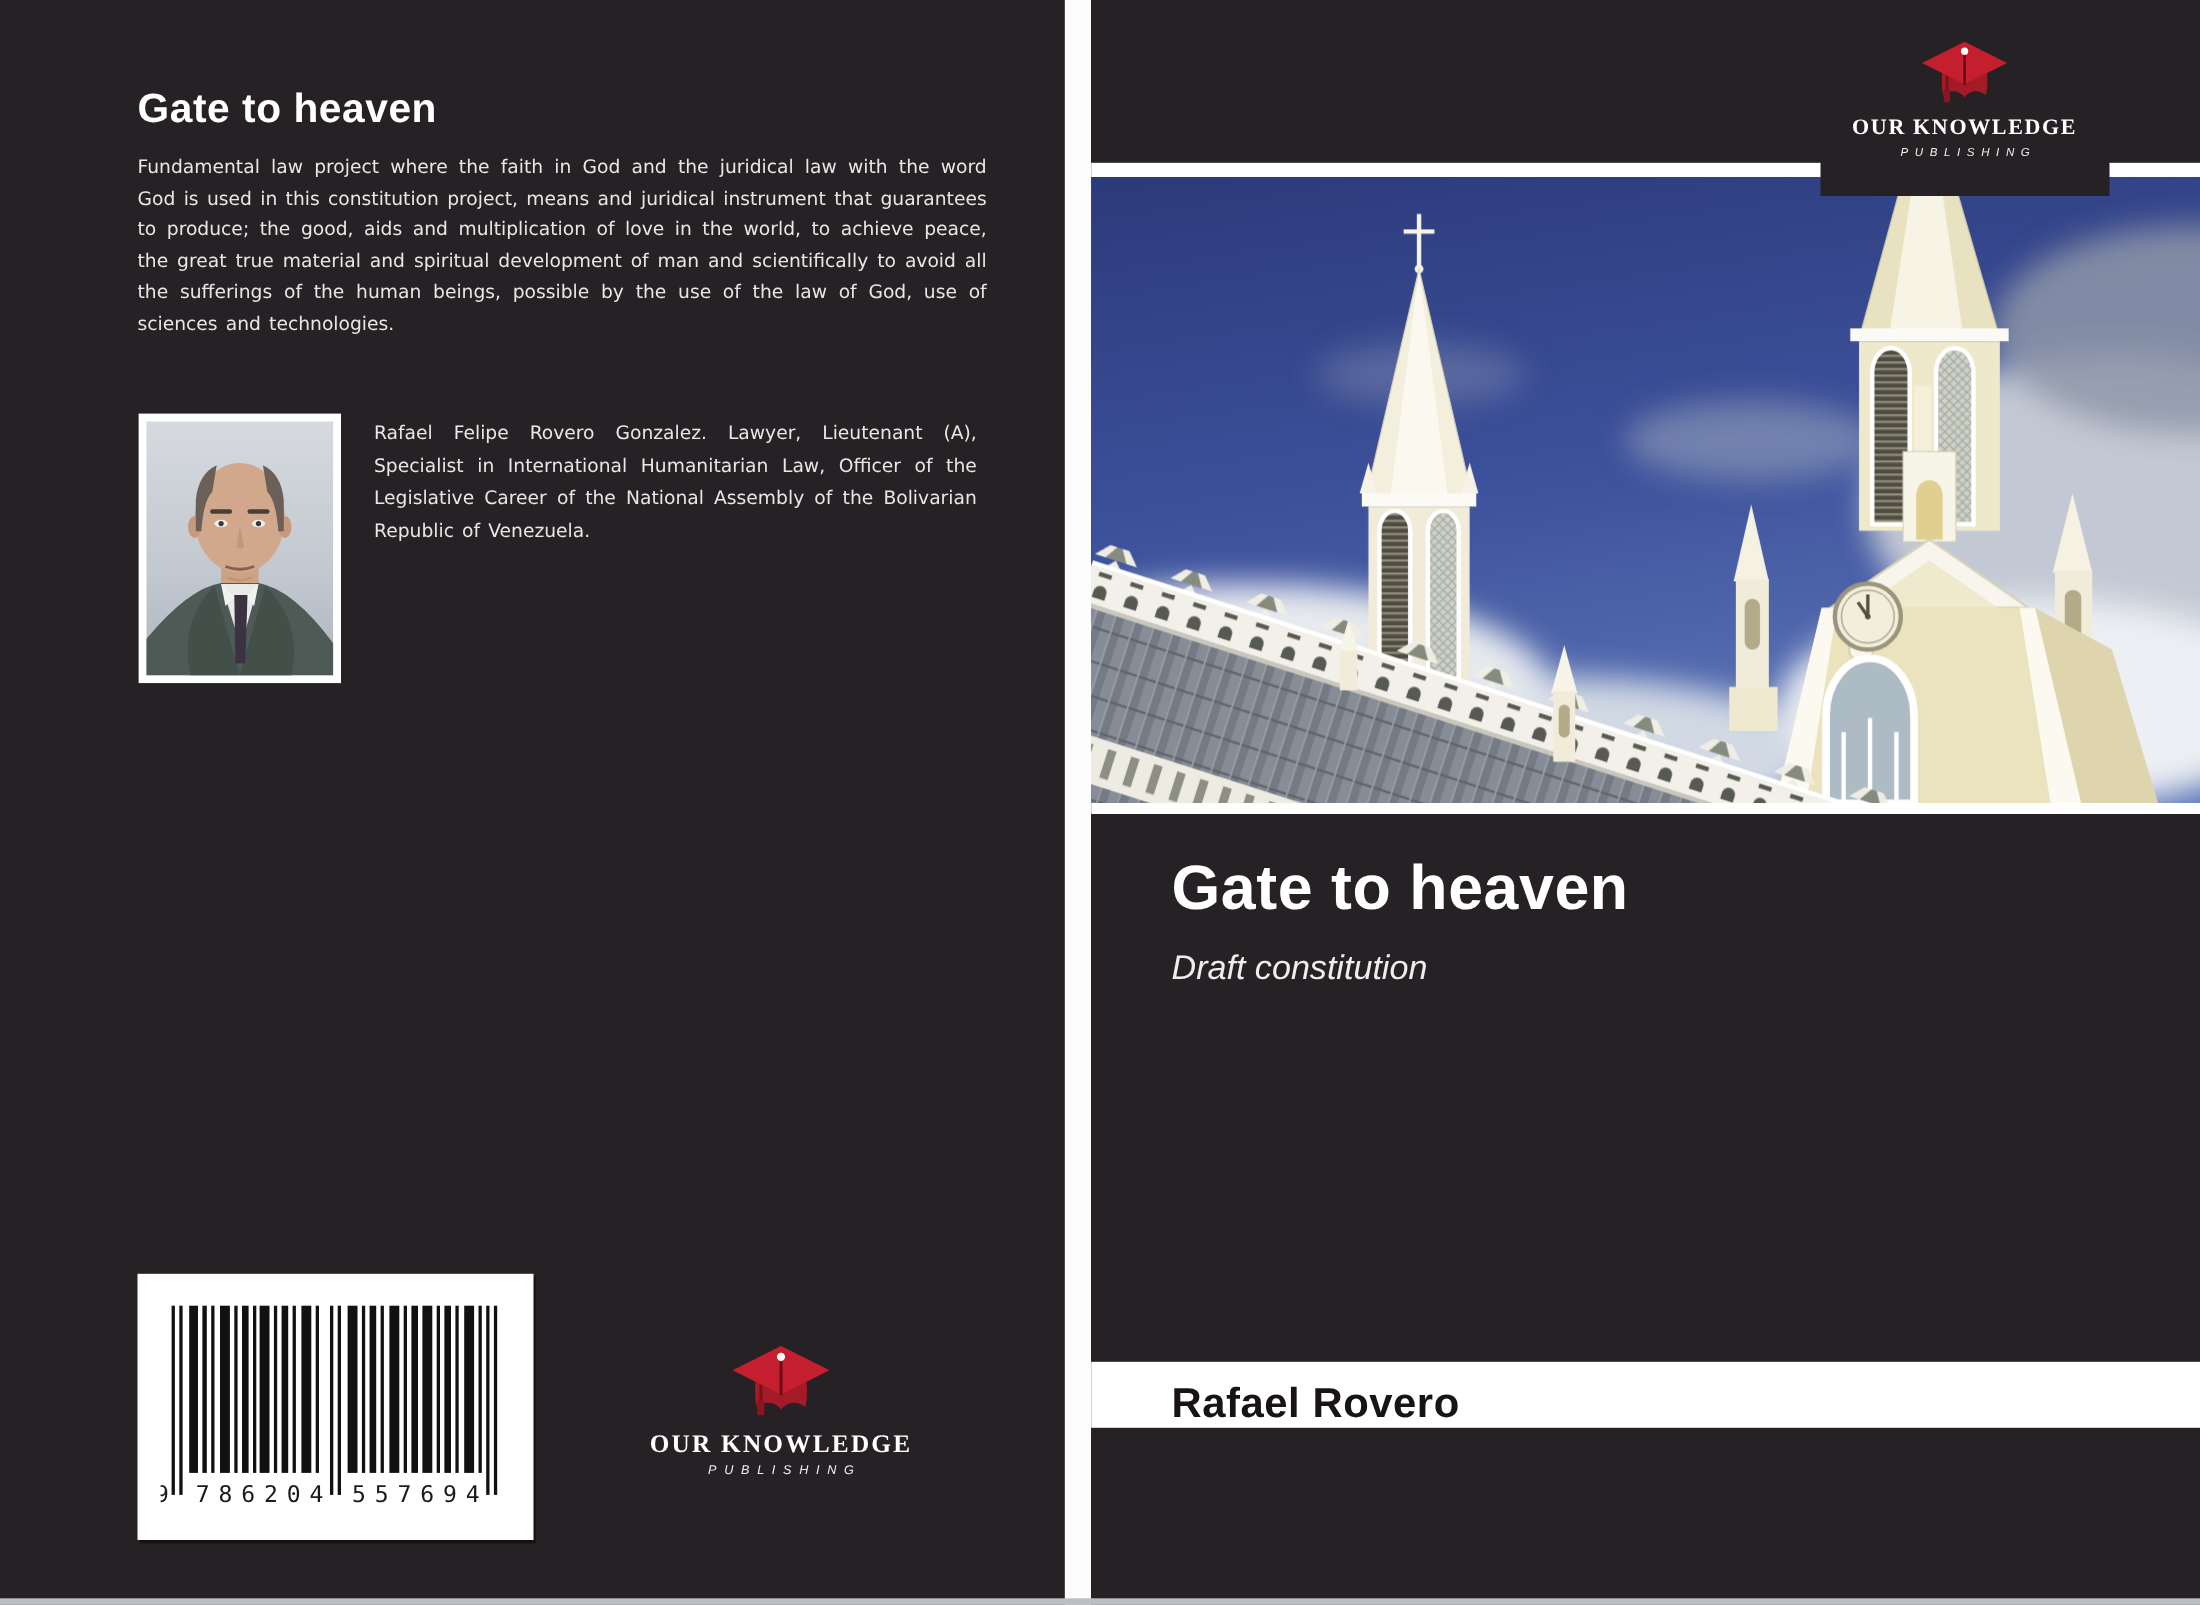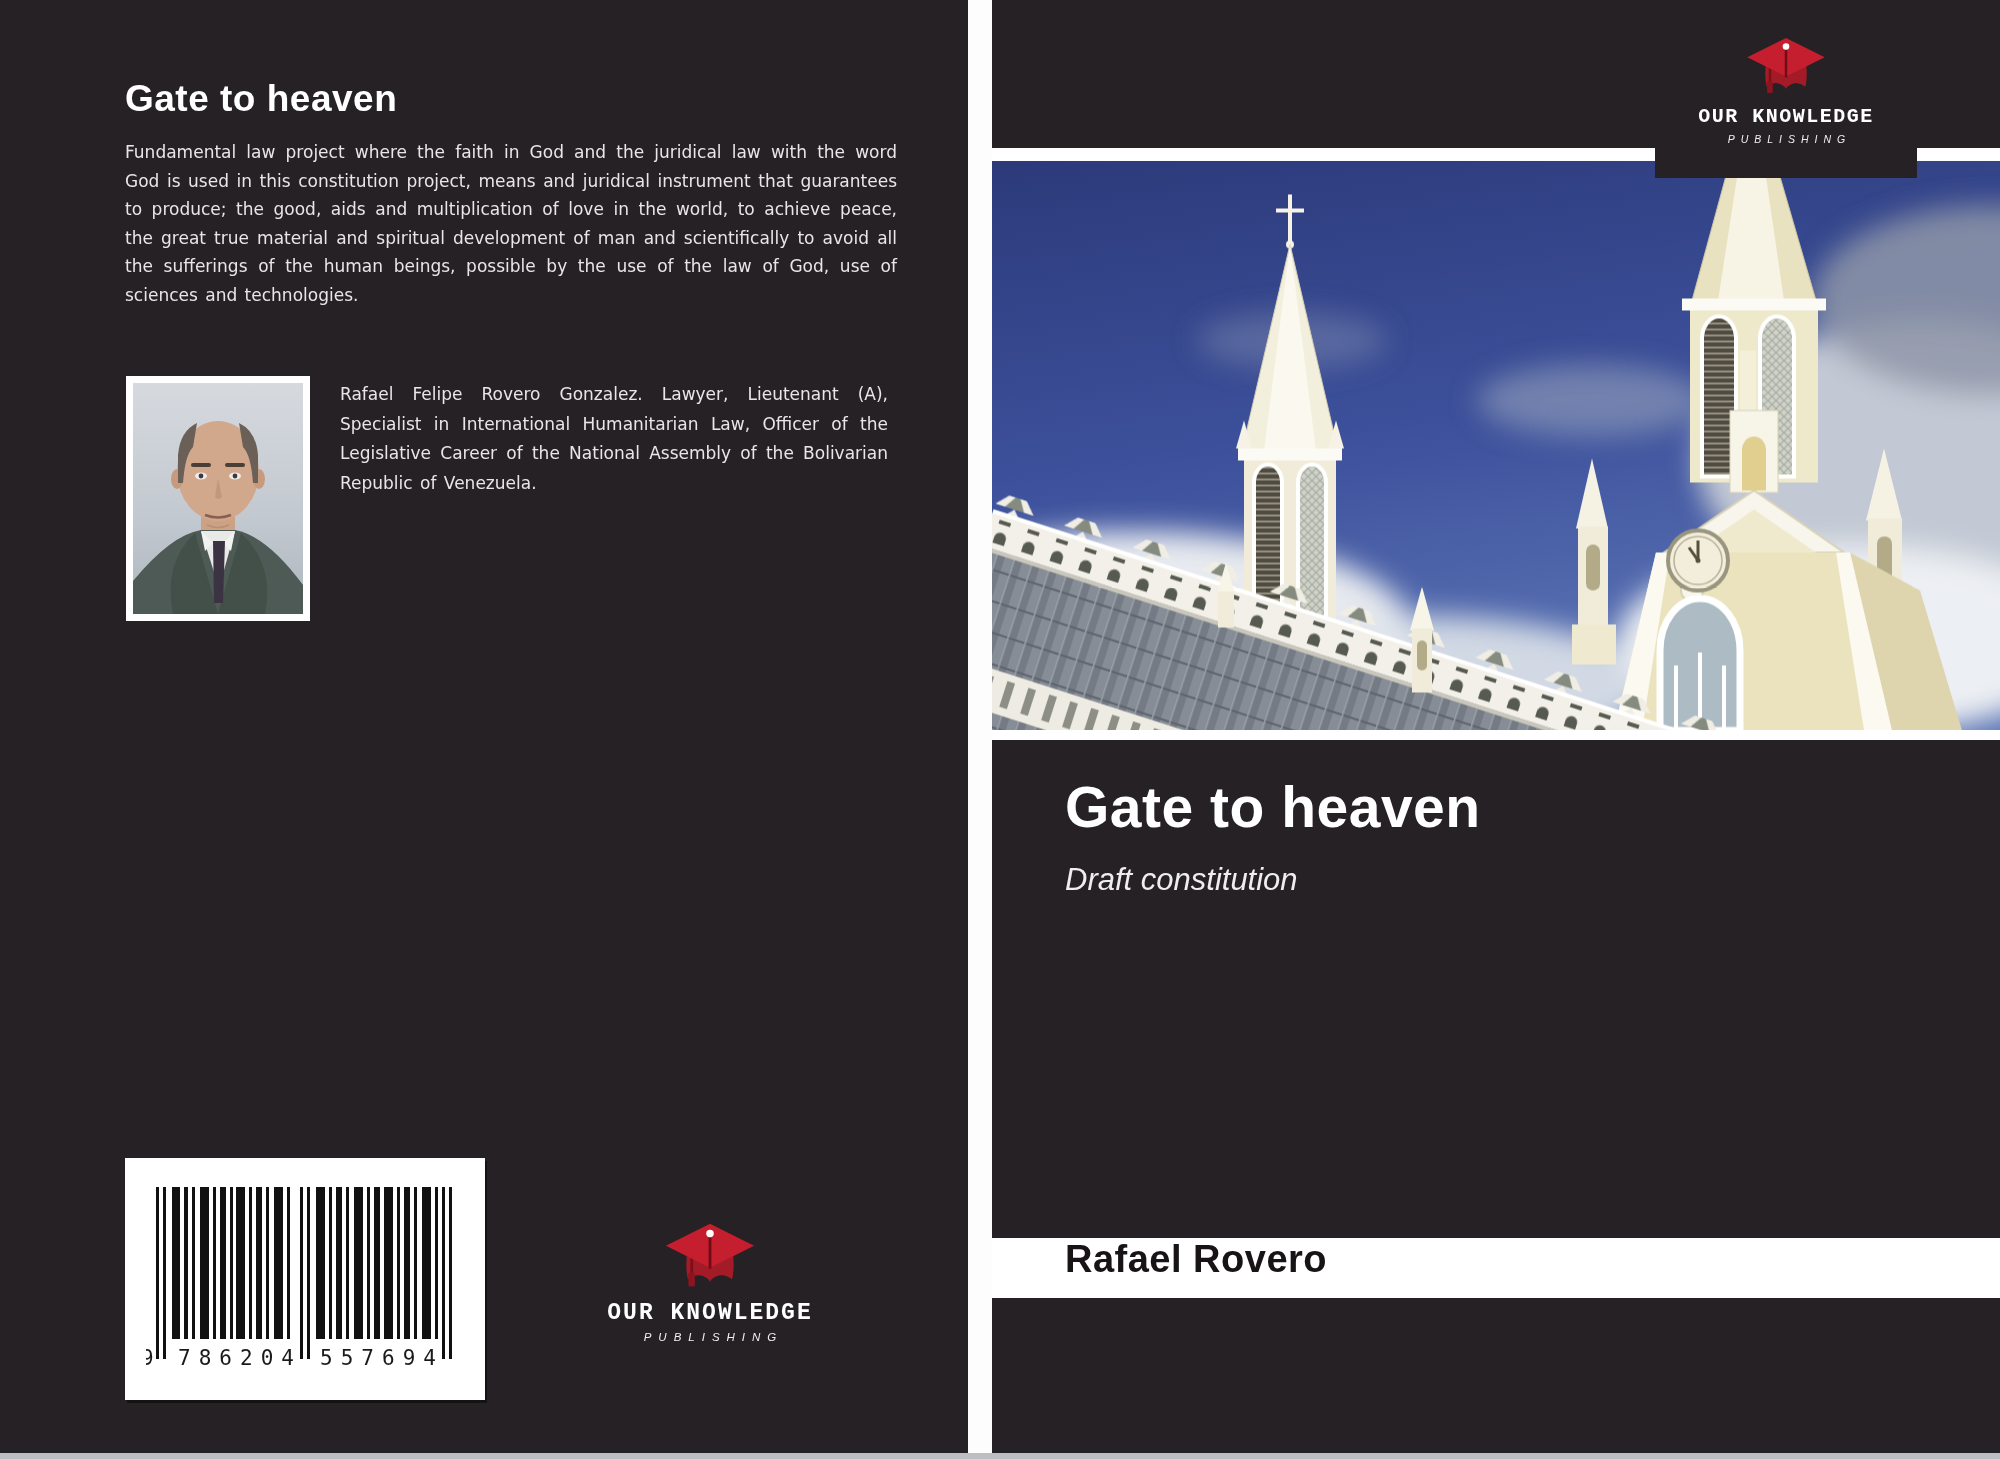--- a/index.html
+++ b/index.html
@@ -27,21 +27,21 @@
     display:flex;align-items:center;justify-content:center;box-shadow:2px 3px 0 rgba(0,0,0,.45);
   }
   .bc-barcode svg{width:318px;height:200px;}
   .barcode-digits{font-family:"DejaVu Sans Mono",monospace;font-size:21px;fill:#1a1a1a;}
   .bc-logo{position:absolute;left:580px;top:1218px;width:260px;}
   
   .logo{display:flex;flex-direction:column;align-items:center;}
   .logo-cap{width:98px;height:80px;}
   .logo--small .logo-cap{width:86px;height:70px;}
   .logo-name{
-    font-family:Liberation Mono, monospace;font-weight:bold;font-size:23px;color:#ffffff;
+    font-family:Liberation Serif, serif;font-weight:bold;font-size:23px;color:#ffffff;
     letter-spacing:2px;white-space:nowrap;margin-top:2px;
   }
   .logo--small .logo-name{font-size:20px;letter-spacing:1.5px;}
   .logo-tagline{
     font-family:"Liberation Sans",sans-serif;font-size:11.5px;color:#f1f1f1;
     letter-spacing:7px;margin-top:5px;white-space:nowrap;padding-left:7px;font-style:italic;
   }
   .logo--small .logo-tagline{font-size:10.5px;letter-spacing:6px;}
   
   .spine{position:absolute;left:968px;top:0;width:24px;height:1459px;background:#fdfdfd;}
@@ -50,21 +50,21 @@
   .fc-topband{position:absolute;left:0;top:0;width:1008px;height:148px;background:#252124;}
   .fc-strip1{position:absolute;left:0;top:148px;width:1008px;height:13px;background:#ffffff;}
   .fc-photo{position:absolute;left:0;top:161px;width:1008px;height:569px;overflow:hidden;background:#3a4f98;}
   .fc-photo svg{display:block;width:100%;height:100%;}
   .fc-strip2{position:absolute;left:0;top:730px;width:1008px;height:10px;background:#ffffff;}
   .fc-main{position:absolute;left:0;top:740px;width:1008px;height:498px;background:#252124;box-sizing:border-box;padding:36px 40px 0 73px;}
   .fc-title{color:#ffffff;font-weight:bold;font-size:57px;line-height:62px;letter-spacing:0.5px;}
   .fc-subtitle{color:#efeeee;font-size:31px;font-style:italic;margin-top:24px;font-family:"Liberation Sans",sans-serif;}
   .fc-authorband{
     position:absolute;left:0;top:1238px;width:1008px;height:60px;background:#ffffff;
-    display:flex;align-items:flex-start;box-sizing:border-box;padding-left:73px;
+    display:flex;align-items:flex-end;box-sizing:border-box;padding-left:73px;
   }
   .fc-author{color:#171316;font-weight:bold;font-size:38px;letter-spacing:0.5px;}
   .fc-bottom{position:absolute;left:0;top:1306px;width:1008px;height:153px;background:#252124;}
   .fc-logobox{
     position:absolute;left:663px;top:0;width:262px;height:178px;background:#252124;z-index:6;
     display:flex;align-items:center;justify-content:center;
   }
   
   .page-edge{position:absolute;left:0;bottom:0;width:2000px;height:6px;background:#bdbec1;z-index:9;}
 </style>

